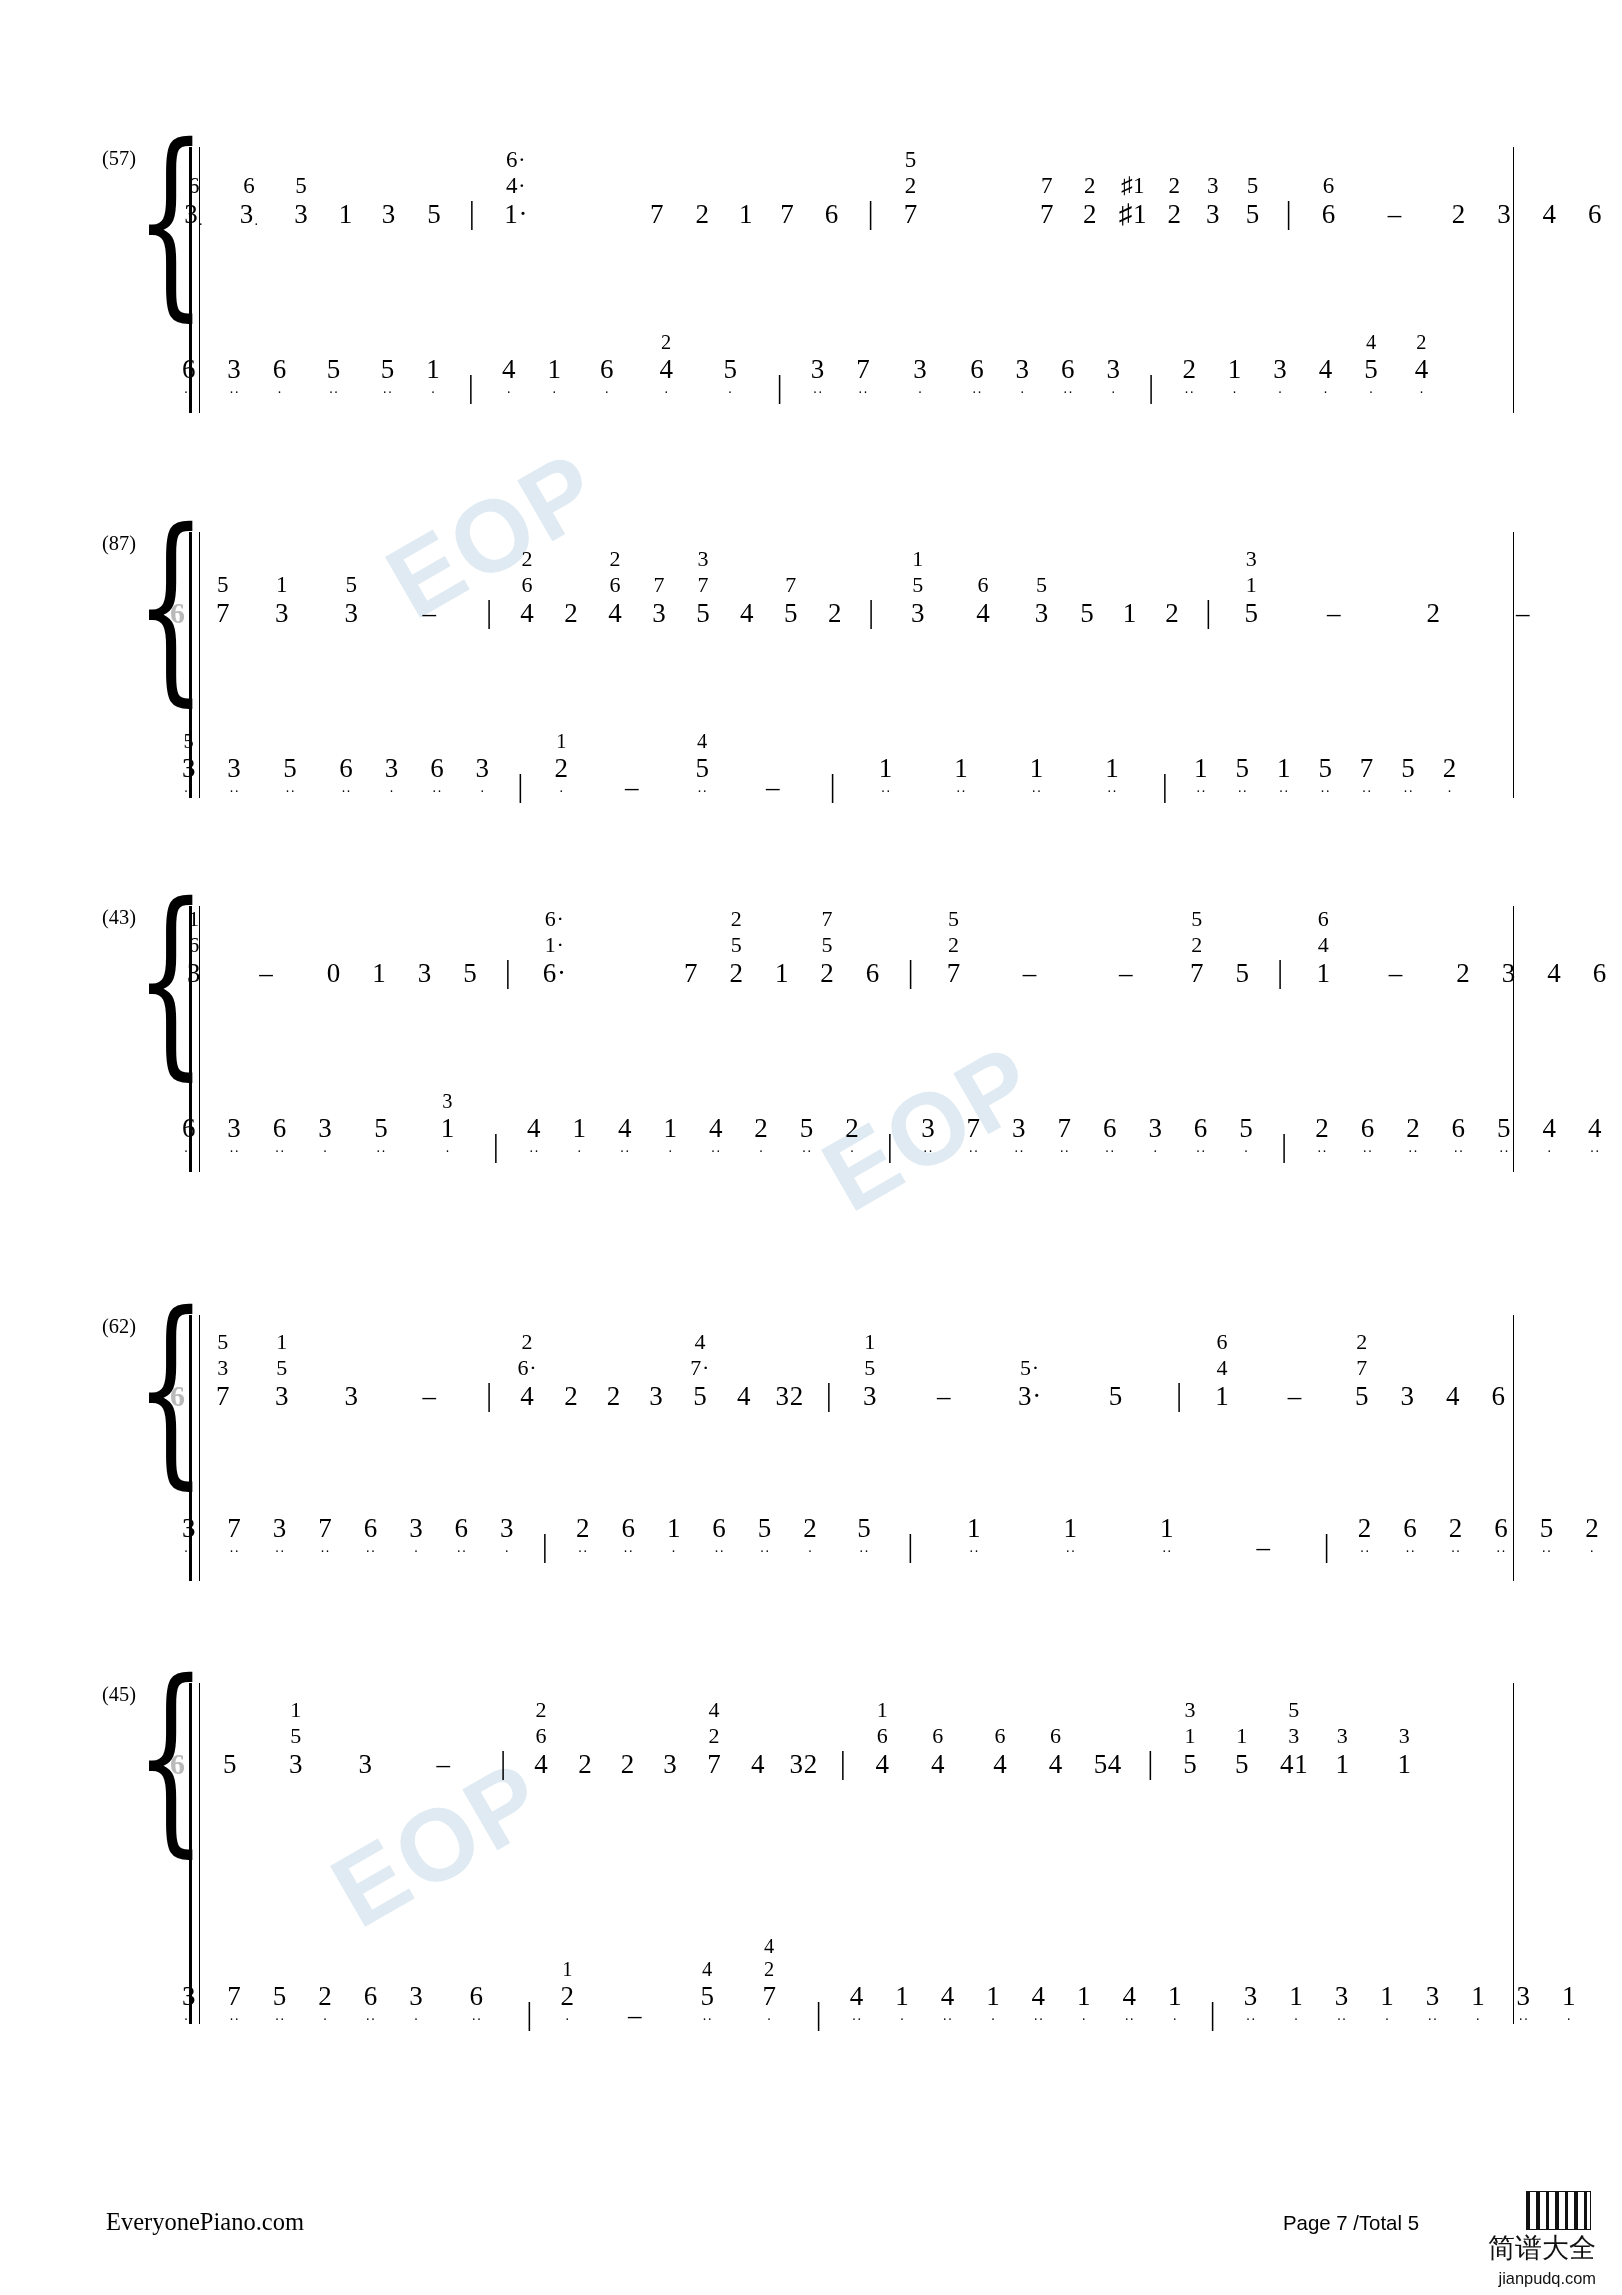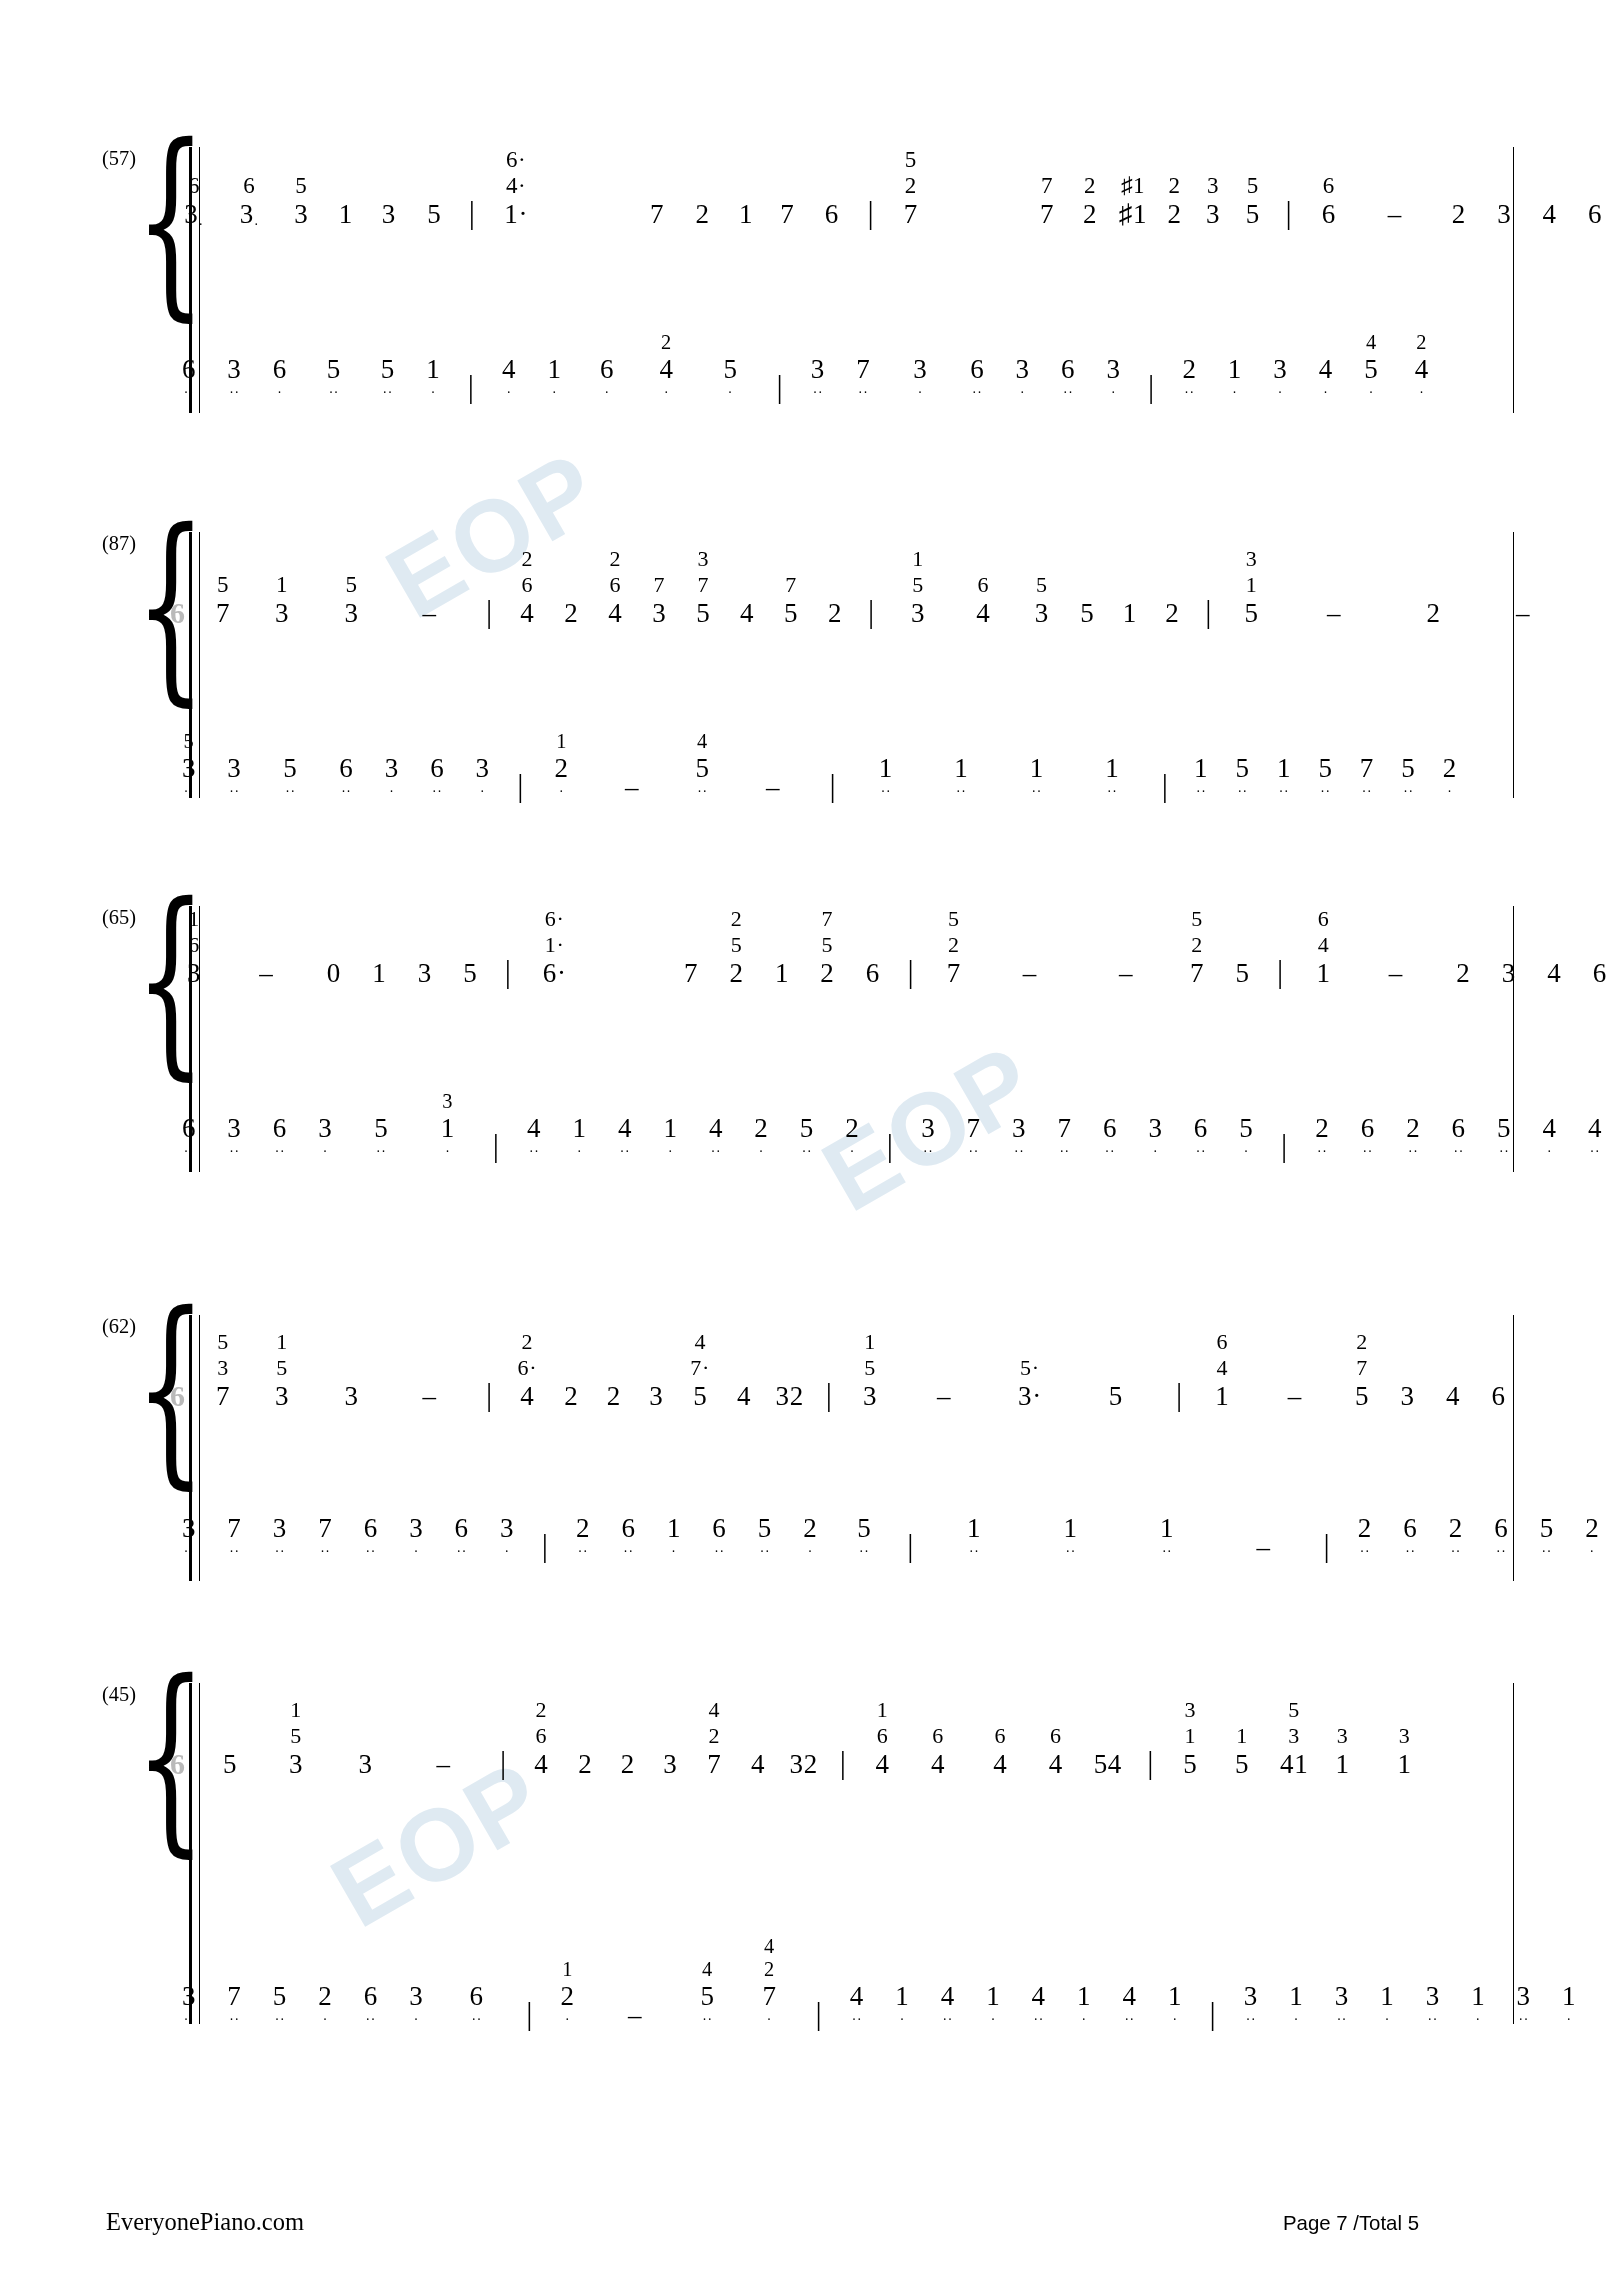--- a/index.html
+++ b/index.html
@@ -273,21 +273,21 @@
       <span class="cell" style="width:34px;">1<span style="display:block;font-size:13.6px;">··</span></span>
       <span class="cell" style="width:34px;">5<span style="display:block;font-size:13.6px;">··</span></span>
       <span class="cell" style="width:34px;">7<span style="display:block;font-size:13.6px;">··</span></span>
       <span class="cell" style="width:34px;">5<span style="display:block;font-size:13.6px;">··</span></span>
       <span class="cell" style="width:34px;">2<span style="display:block;font-size:13.6px;">·</span></span>
     </div>
     <div class="staffbar thin" style="left:1411px; top:0px; height:266px;"></div>
   </div>
 
   <div class="system" style="top:906px; height:286px;">
-    <div class="sys-label">(65)</div>
+    <div class="sys-label">(43)</div>
     <div class="brace">{</div>
     <div class="staffbar" style="left:87px; top:0px; height:266px;"></div>
     <div class="staffbar thin" style="left:97px; top:0px; height:266px;"></div>
 
     <div class="row" style="top:0px;">
       <span class="cell" style="width:48px;"><span style="display:block;font-size:22px;">1</span><span style="display:block;font-size:22px;">6</span><span style="display:block;">3</span></span>
       <span class="cell" style="width:82px;"><span style="display:block;">–</span></span>
       <span class="cell" style="width:38px;"><span style="display:block;">0</span></span>
       <span class="cell" style="width:38px;"><span style="display:block;">1</span></span>
       <span class="cell" style="width:38px;"><span style="display:block;">3</span></span>
@@ -486,14 +486,18 @@
       <span class="cell" style="width:38px;">3<span style="display:block;font-size:13.6px;">··</span></span>
       <span class="cell" style="width:38px;">1<span style="display:block;font-size:13.6px;">·</span></span>
       <span class="cell" style="width:38px;">3<span style="display:block;font-size:13.6px;">··</span></span>
       <span class="cell" style="width:38px;">1<span style="display:block;font-size:13.6px;">·</span></span>
     </div>
     <div class="staffbar thin" style="left:1411px; top:0px; height:341px;"></div>
   </div>
 
   <div class="footer-left">EveryonePiano.com</div>
   <div class="footer-right">Page 7 /Total 5</div>
+  <div class="logo">
+    <span class="logo-keys"></span><span class="logo-cn">简谱大全</span>
+    <span class="logo-url">jianpudq.com</span>
+  </div>
 </div>
 
 
 </body></html>

